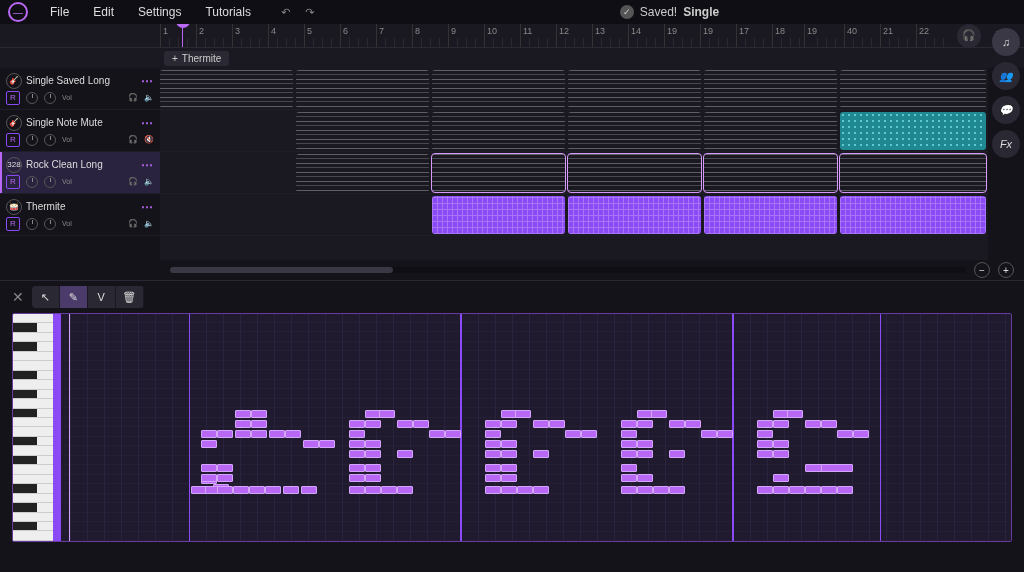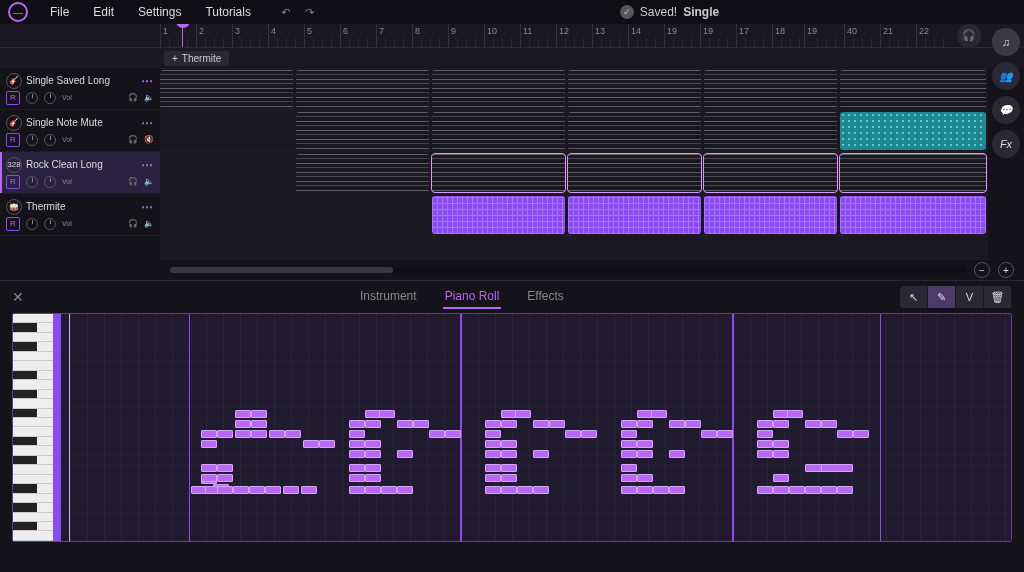--- a/index.html
+++ b/index.html
@@ -334,25 +334,20 @@
   <div class="hscroll">
     <div class="hscroll-thumb"></div>
   </div>
   <div class="zoom-btn">−</div>
   <div class="zoom-btn">+</div>
 </div>
 
 <div class="bottom-panel">
   <div class="bottom-header">
     <div class="close-x">✕</div>
-    <div class="bottom-tabs">
-      <div class="btab">Instrument</div>
-      <div class="btab active">Piano Roll</div>
-      <div class="btab">Effects</div>
-    </div>
     <div class="tool-group" id="tool-group">
         <div class="tool-btn">↖</div>
         <div class="tool-btn active">✎</div>
         <div class="tool-btn">V</div>
         <div class="tool-btn">🗑</div>
       </div>
   </div>
   <div class="piano-roll">
     <div class="piano-keys" id="piano-keys">
         <div class="pkey"></div>

